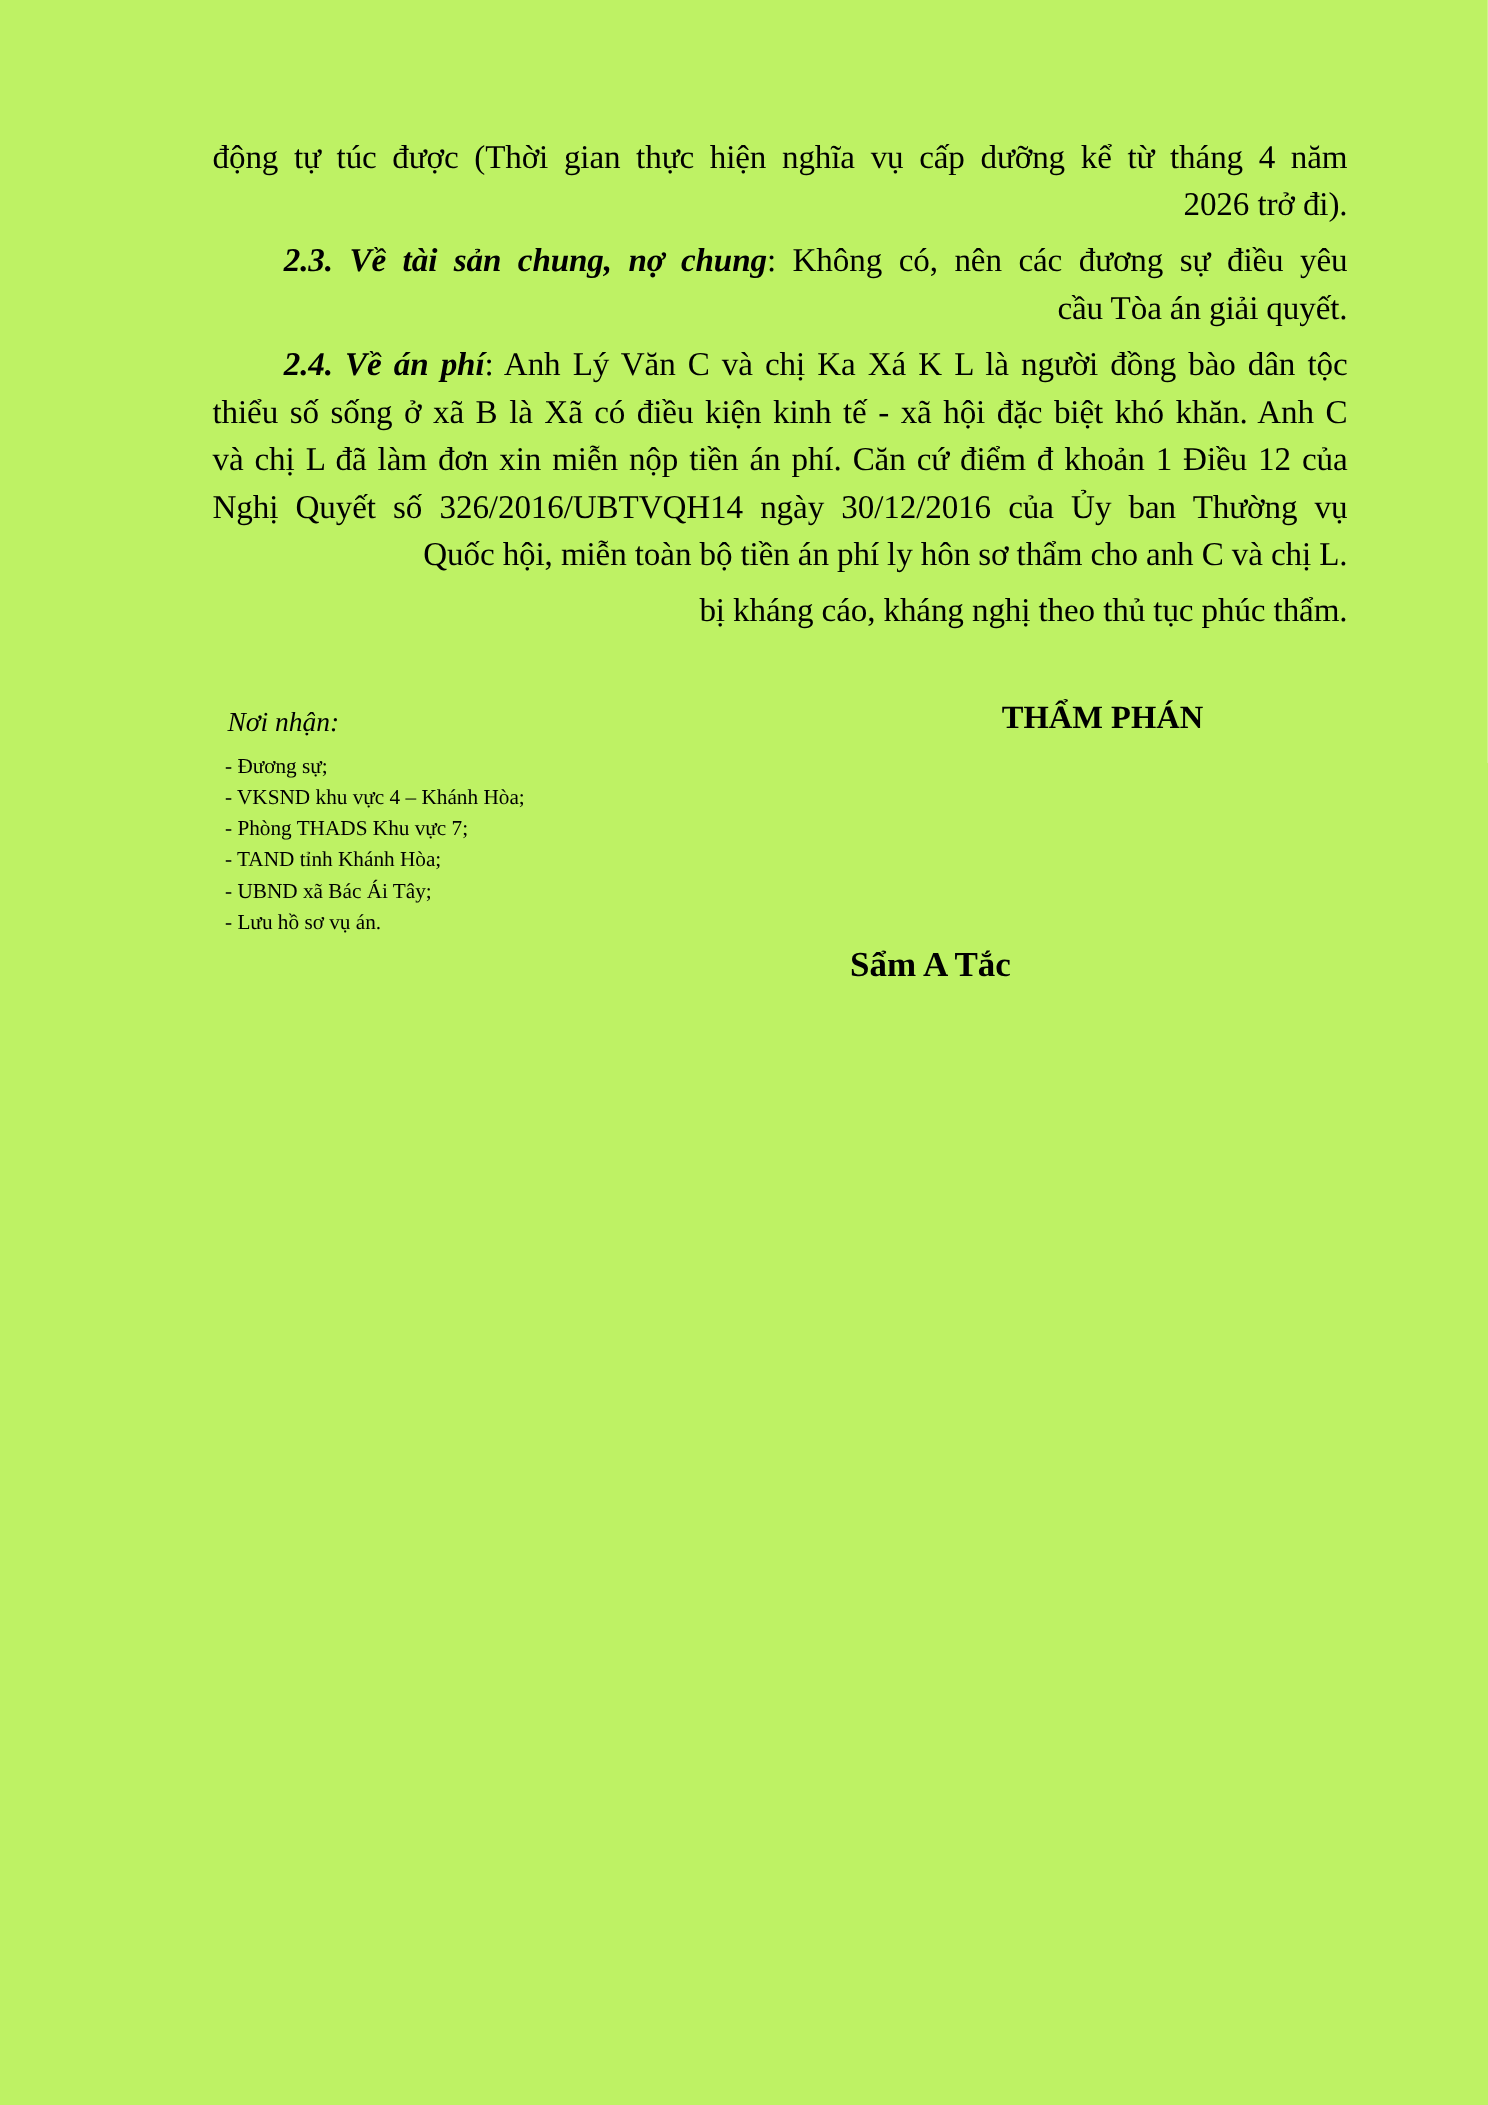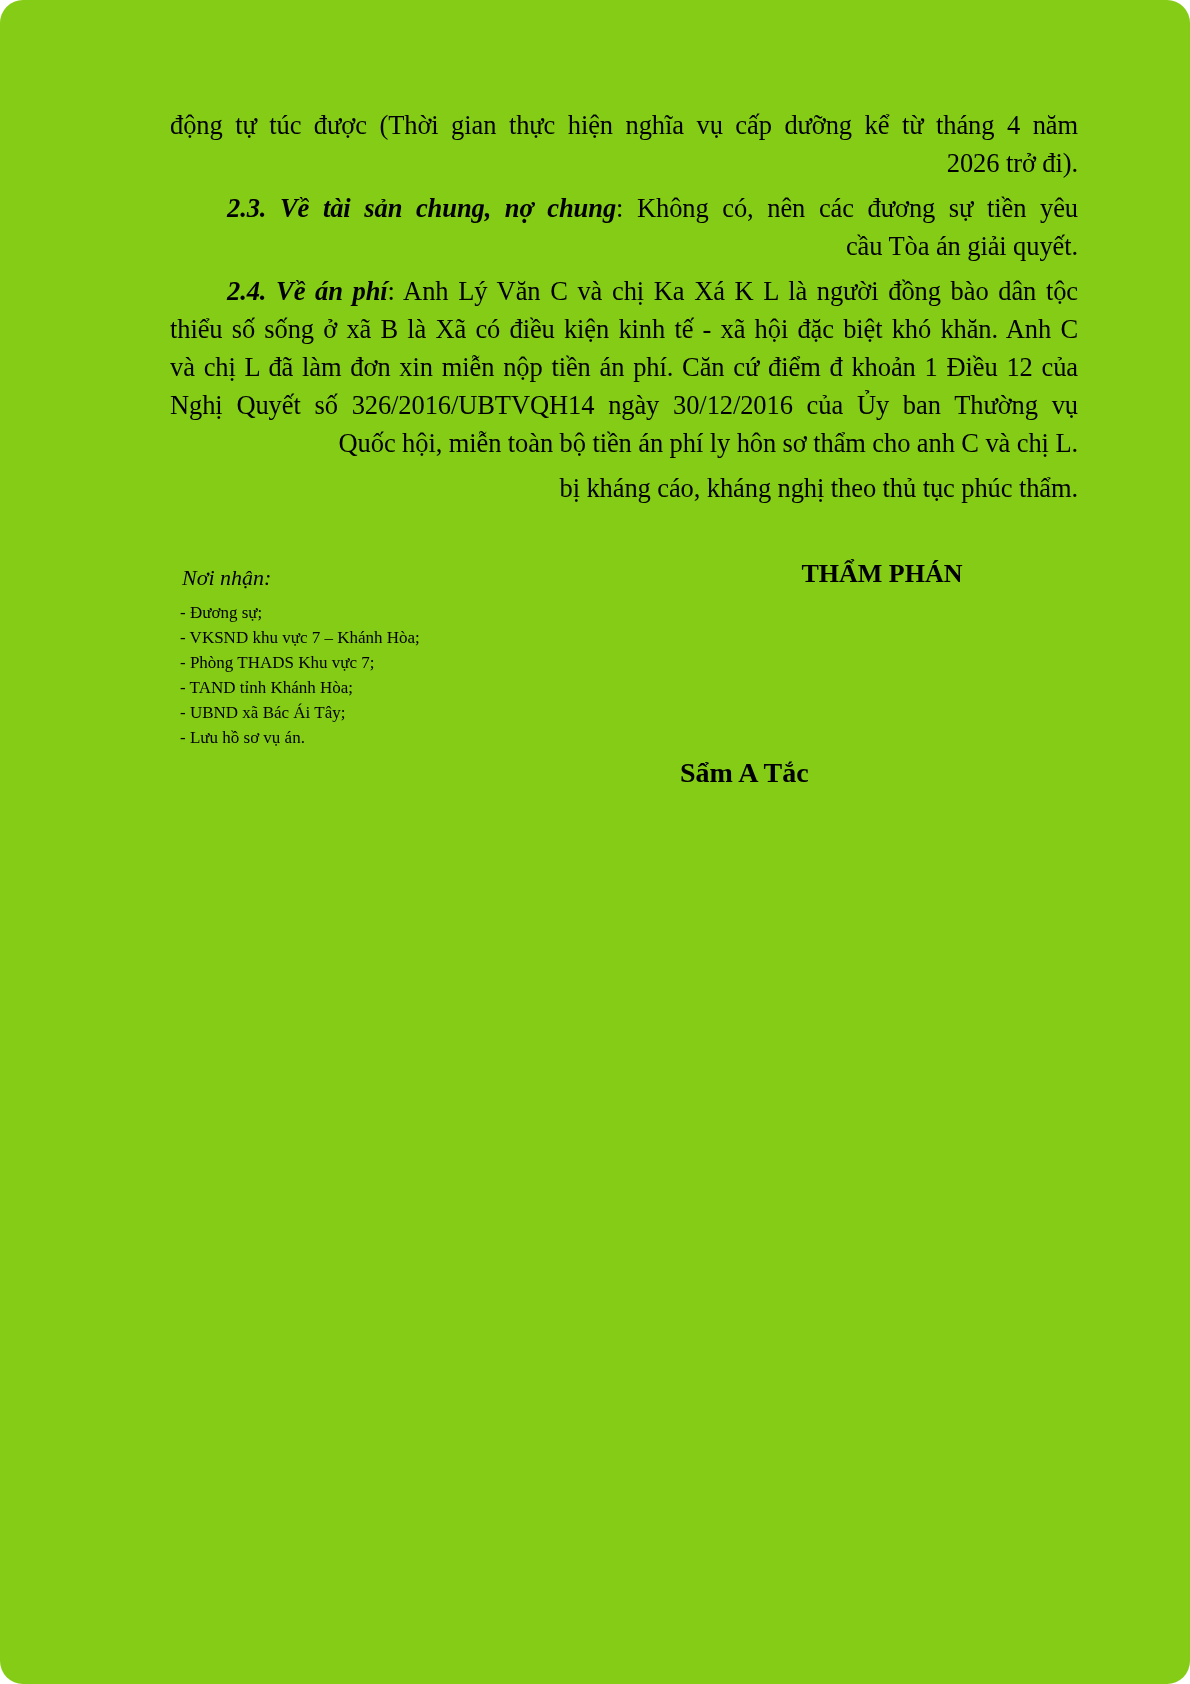--- a/index.html
+++ b/index.html
@@ -5,21 +5,21 @@
   html,body{margin:0;padding:0;}
   body{
     width:1190px;height:1684px;
     background:#ffffff;
     font-family:"Liberation Serif","DejaVu Serif",serif;
     color:#000000;
     position:relative;
     overflow:hidden;
   }
   .page{
-    position:absolute;left:0;top:0;width:1190px;height:1684px;background:#84cc16;border-radius:23px;
+    position:absolute;left:0;top:0;width:1190px;height:1684px;background:#bef264;
   }
   
   .doc-body{
     position:absolute;left:170px;top:106px;width:908px;
     font-size:26.5px;line-height:38px;
     letter-spacing:-0.1px;
   }
   .para + .para{margin-top:7px;}
   .line{text-align:right;}
   .line.j{text-align:justify;text-align-last:justify;}
@@ -50,40 +50,40 @@
 <body>
 
 <div class="page">
 
   <div class="doc-body">
       <div class="para">
         <div class="line j"><span class="s-r">động tự túc được (Thời gian thực hiện nghĩa vụ cấp dưỡng kể từ tháng 4 năm</span></div>
         <div class="line"><span class="s-r">2026 trở đi).</span></div>
       </div>
       <div class="para">
-        <div class="line j first"><span class="s-bi">2.3. Về tài sản chung, nợ chung</span><span class="s-r">: Không có, nên các đương sự tiền yêu</span></div>
+        <div class="line j first"><span class="s-bi">2.3. Về tài sản chung, nợ chung</span><span class="s-r">: Không có, nên các đương sự điều yêu</span></div>
         <div class="line"><span class="s-r">cầu Tòa án giải quyết.</span></div>
       </div>
       <div class="para">
         <div class="line j first"><span class="s-bi">2.4. Về án phí</span><span class="s-r">: Anh Lý Văn C và chị Ka Xá K L là người đồng bào dân tộc</span></div>
         <div class="line j"><span class="s-r">thiểu số sống ở xã B là Xã có điều kiện kinh tế - xã hội đặc biệt khó khăn. Anh C</span></div>
         <div class="line j"><span class="s-r">và chị L đã làm đơn xin miễn nộp tiền án phí. Căn cứ điểm đ khoản 1 Điều 12 của</span></div>
         <div class="line j"><span class="s-r">Nghị Quyết số 326/2016/UBTVQH14 ngày 30/12/2016 của Ủy ban Thường vụ</span></div>
         <div class="line"><span class="s-r">Quốc hội, miễn toàn bộ tiền án phí ly hôn sơ thẩm cho anh C và chị L.</span></div>
       </div>
       <div class="para">
         <div class="line"><span class="s-r">bị kháng cáo, kháng nghị theo thủ tục phúc thẩm.</span></div>
       </div>
     </div>
 
   <div class="recipients-heading">Nơi nhận:</div>
 
   <div class="recipients">
       <div>- Đương sự;</div>
-      <div>- VKSND khu vực 7 – Khánh Hòa;</div>
+      <div>- VKSND khu vực 4 – Khánh Hòa;</div>
       <div>- Phòng THADS Khu vực 7;</div>
       <div>- TAND tỉnh Khánh Hòa;</div>
       <div>- UBND xã Bác Ái Tây;</div>
       <div>- Lưu hồ sơ vụ án.</div>
     </div>
 
   <div class="judge-title">THẨM PHÁN</div>
 
   <div class="judge-name">Sẩm A Tắc</div>
 

